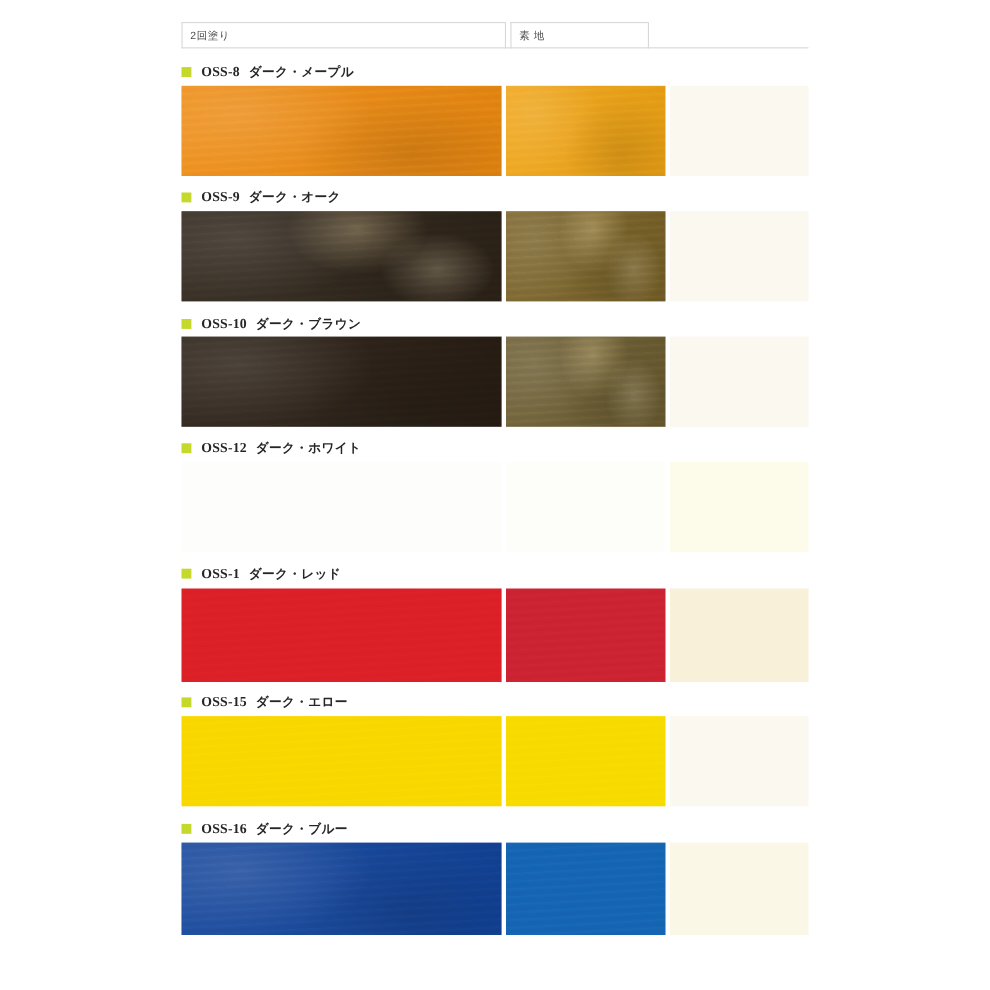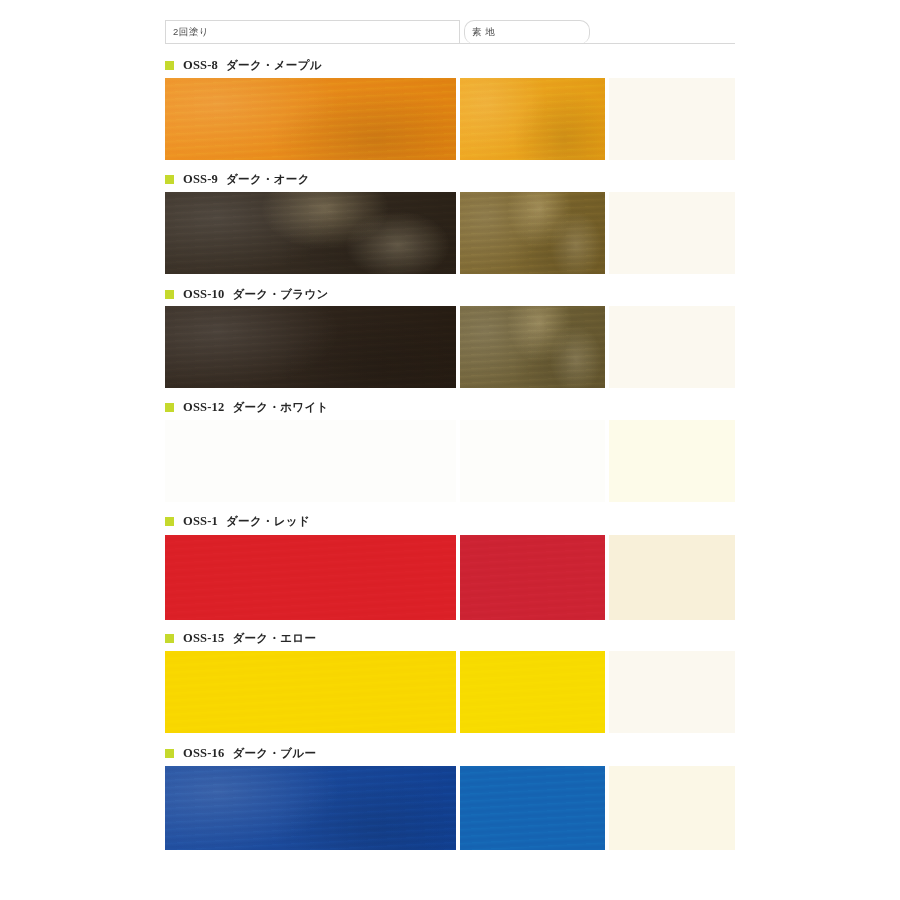--- a/index.html
+++ b/index.html
@@ -40,21 +40,21 @@
     font-size: 9.5px;
     color: #4b4b4b;
     letter-spacing: 0.5px;
     display: flex;
     align-items: center;
     padding-left: 7px;
     box-sizing: border-box;
   }
   .head-cell.c1 { width: 295px; }
   .head-cell.c2 { width: 145px; margin-left: 4px; }
-  .head-cell.c3 { width: 126px; margin-left: 4px; border-radius: 10px; }
+  .head-cell.c3 { width: 126px; margin-left: 4px; }
 
   .head-underline {
     position: absolute;
     left: 165px;
     top: 43px;
     width: 570px;
     height: 1px;
     background: #d8d8d8;
   }
 

